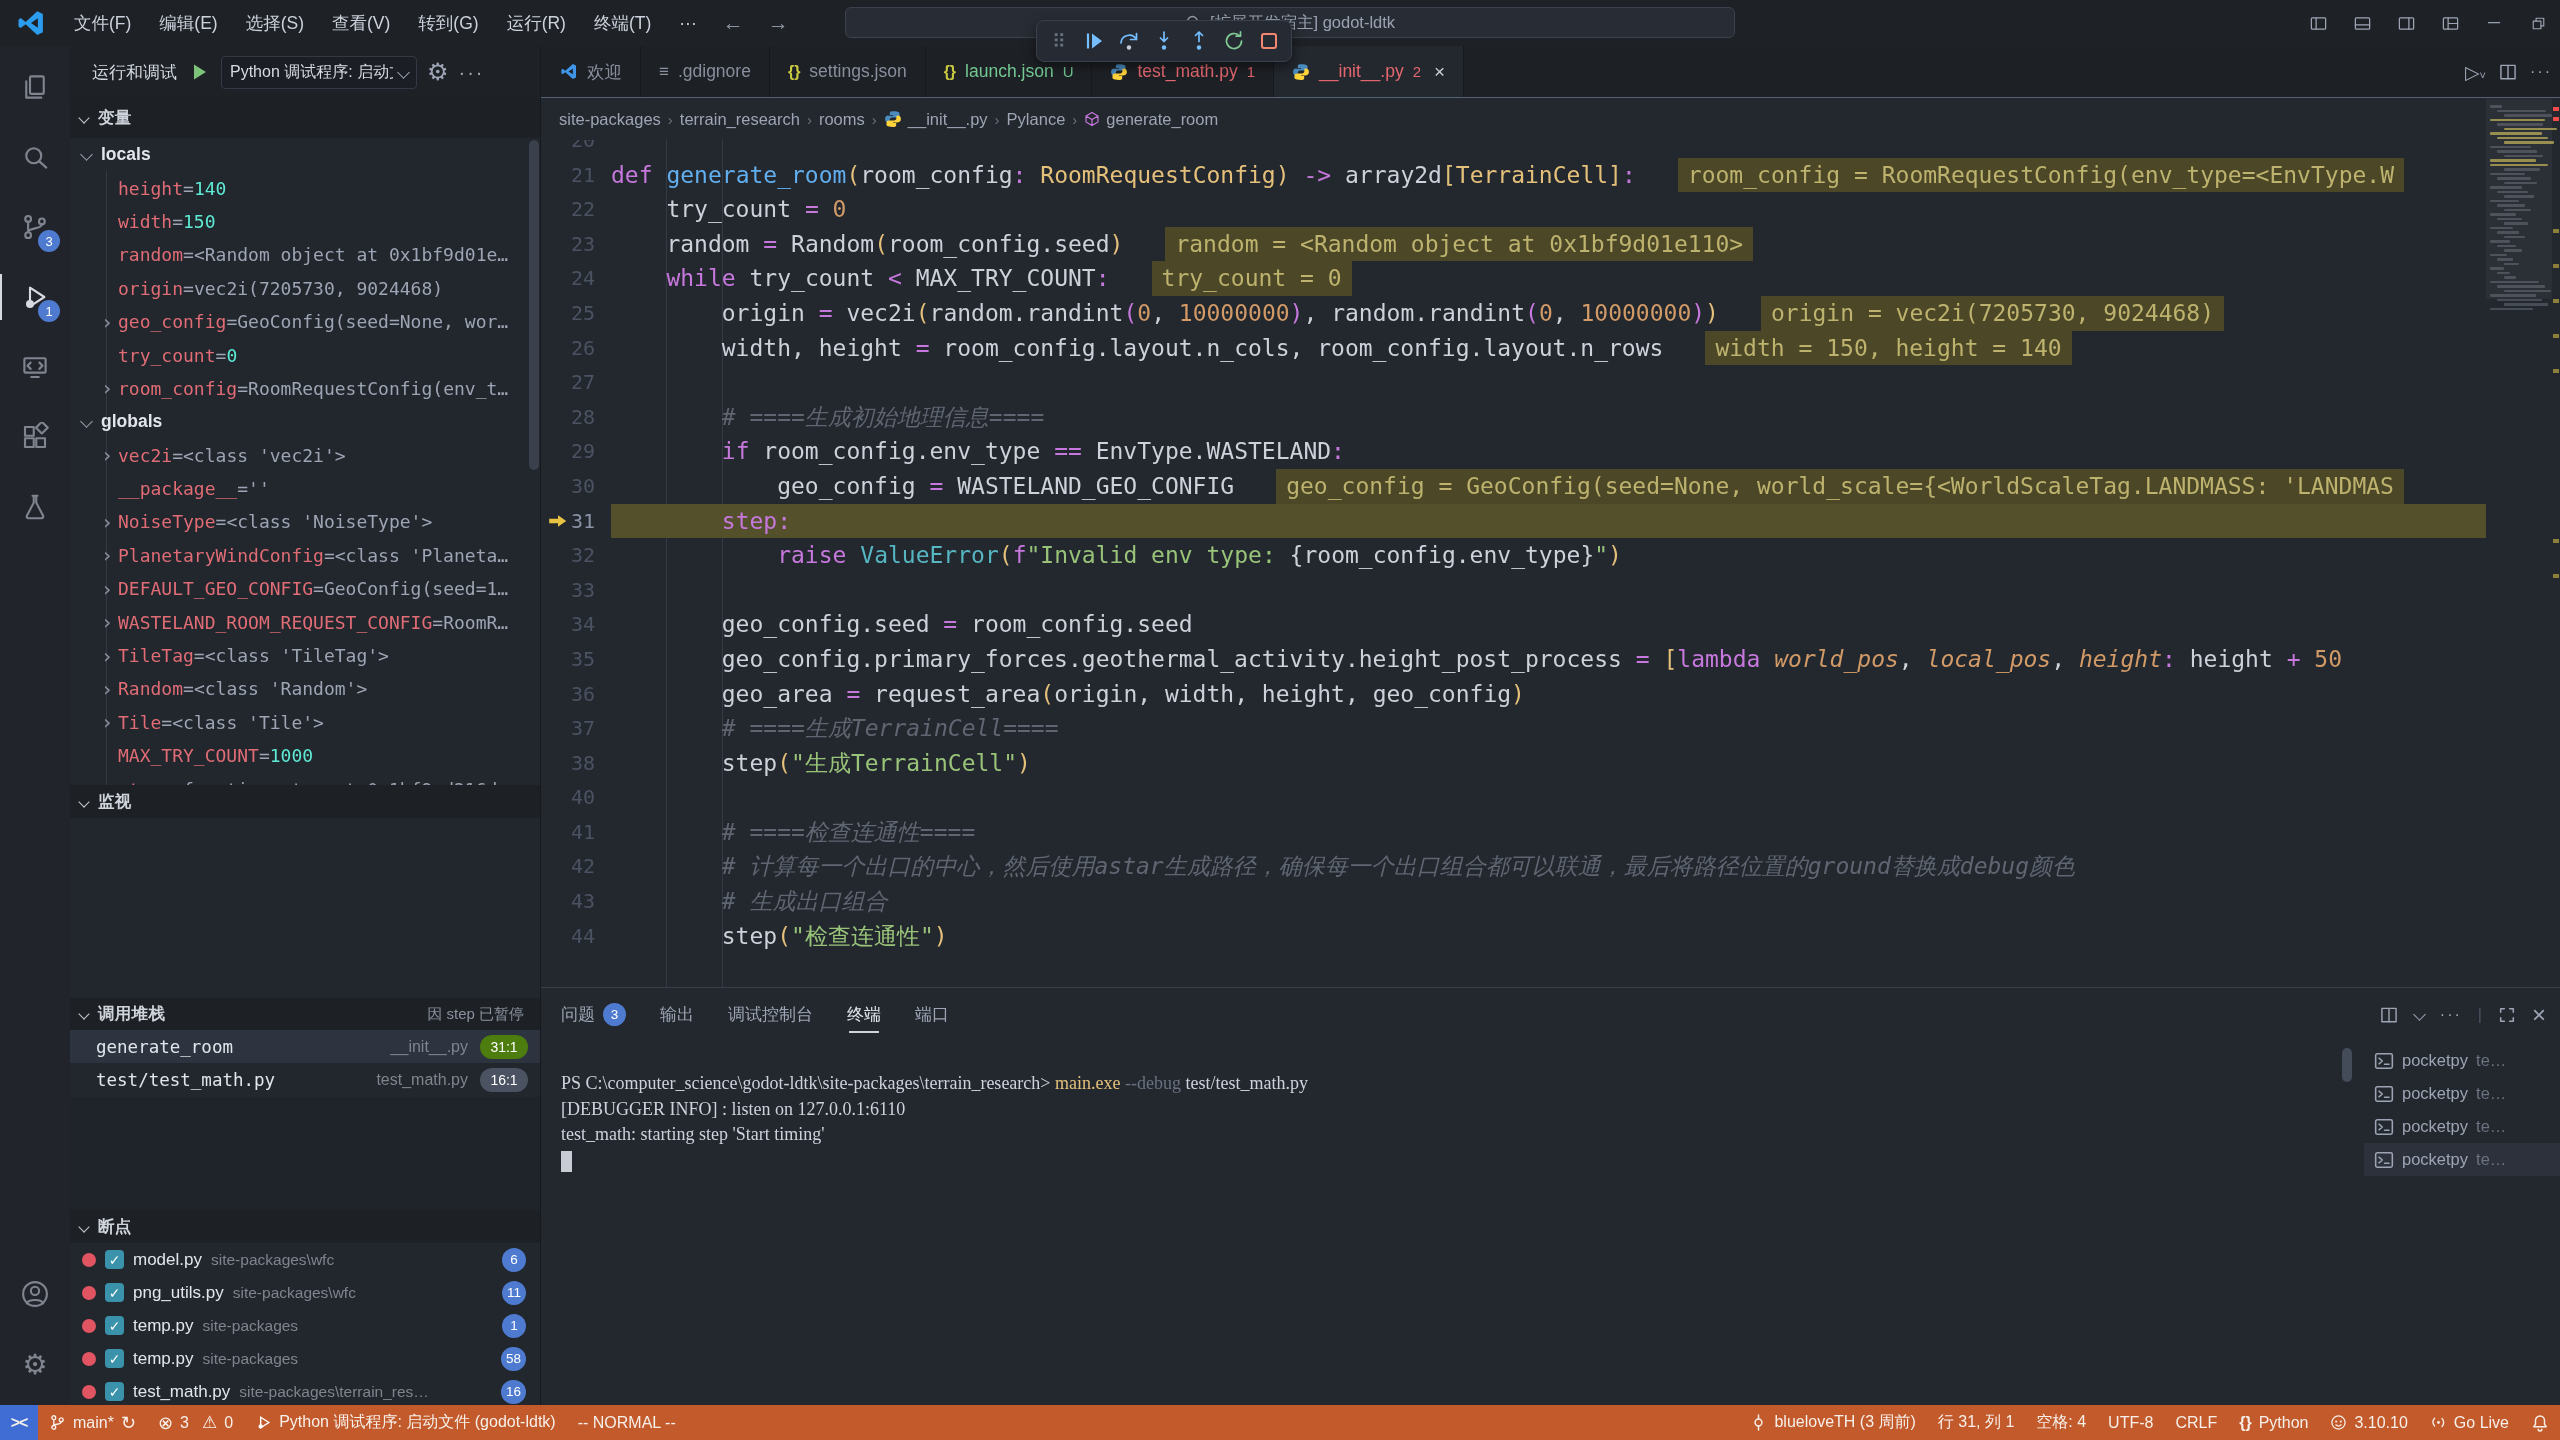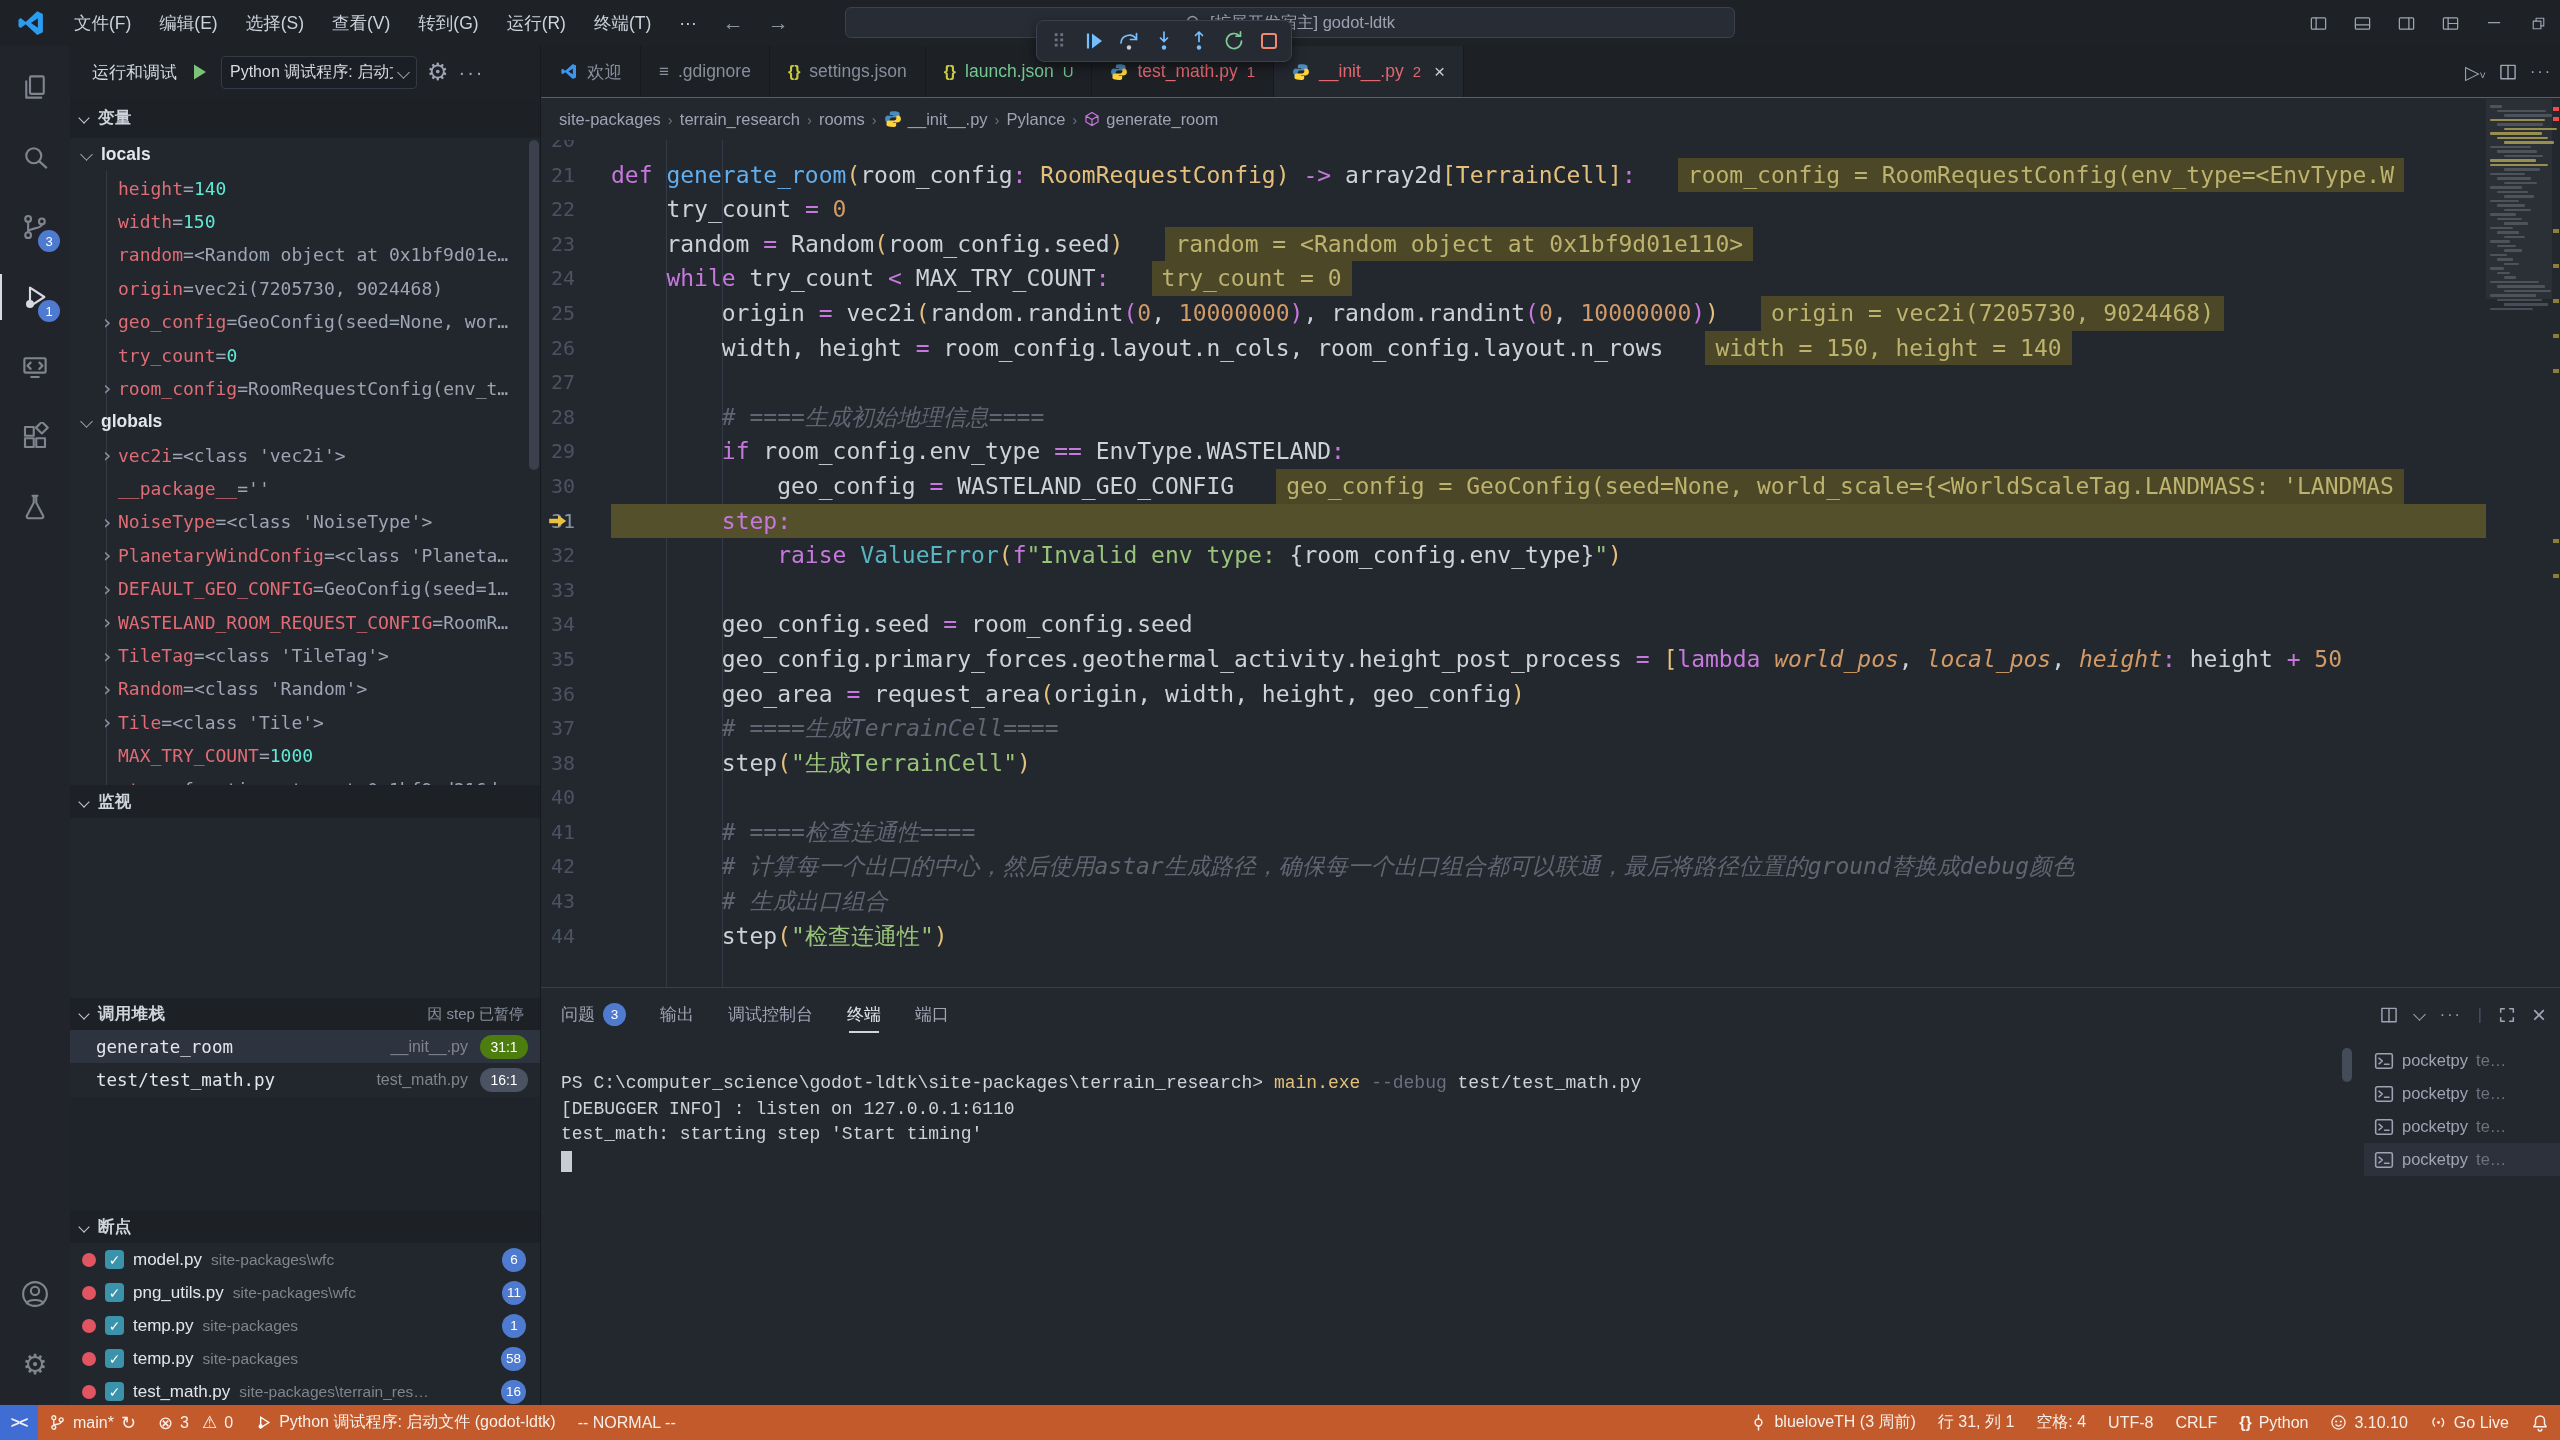--- a/index.html
+++ b/index.html
@@ -95,21 +95,21 @@
 
   #bcrumb { height:42px; background:#23272e; display:flex; align-items:center; padding-left:18px; gap:7px;
     font-size:16.5px; color:#9da5b4; white-space:nowrap; }
   .bc-sep { color:#6b7280; font-size:15px; }
 
   #editor { flex:1; position:relative; overflow:hidden; background:#23272e; }
   .guide { position:absolute; top:0; bottom:0; width:1px; background:#343b47; z-index:0; }
   #rows { position:absolute; left:0; right:74px; top:-17px; }
   .crow { display:flex; height:34.6px; line-height:34.6px; position:relative; z-index:1; }
   .gut { width:70px; flex:none; position:relative; }
-  .lnum { position:absolute; right:16px; width:44px; color:#4b5363;
+  .lnum { position:absolute; right:16px; width:44px; text-align:right; color:#4b5363;
     font-family:"DejaVu Sans Mono", monospace; font-size:20px; }
   .crow.current .lnum { color:#8a93a6; }
   .cur-arrow { position:absolute; left:6px; top:8px; }
   .cline { flex:1; white-space:pre; overflow:hidden; font-family:"DejaVu Sans Mono", monospace; font-size:23px; }
   .crow.current .cline { background:#53502b; }
   .tk-kw{color:#c678dd;} .tk-fn{color:#61afef;} .tk-cls{color:#e5c07b;} .tk-num{color:#d19a66;}
   .tk-str{color:#98c379;} .tk-cmt{color:#5f6672;font-style:italic;} .tk-op{color:#c678dd;}
   .tk-pl{color:#ccd1da;} .tk-b1{color:#e5c07b;} .tk-b2{color:#c678dd;} .tk-cy{color:#56b6c2;}
   .tk-pr{color:#d19a66;font-style:italic;}
   .chip { display:inline-block; margin-left:42px; padding:0 10px; background:#4c4827; color:#bdb26e; }
@@ -122,21 +122,21 @@
 
   
   #panel { height:418px; background:#23272e; border-top:1px solid #383f4a; position:relative; }
   #panel-tabs { height:53px; display:flex; align-items:center; padding-left:20px; gap:34px; }
   .ptab { font-size:17px; color:#9da5b4; display:flex; align-items:center; gap:8px; height:100%; position:relative; }
   .ptab.active { color:#e2e6ec; }
   .ptab.active::after { content:""; position:absolute; bottom:8px; left:2px; right:2px; height:2px; background:#cfd3db; }
   .ptab-badge { min-width:23px; height:23px; border-radius:12px; background:#4e7bd0; color:#fff; font-size:13.5px;
     display:flex; align-items:center; justify-content:center; }
   #panel-actions { position:absolute; right:14px; top:0; height:53px; display:flex; align-items:center; gap:16px; color:#9da5b4; }
-  #term-out { position:absolute; left:20px; top:83px; right:230px; font-family:Liberation Mono, monospace;
+  #term-out { position:absolute; left:20px; top:83px; right:230px; font-family:Liberation Serif, serif;
     font-size:18px; line-height:25.5px; white-space:pre; }
   .tt{color:#cdd3dd;} .ty{color:#e5c07b;} .td{color:#697180;}
   #term-cursor { width:11px; height:21px; background:#c8ccd4; margin-top:3px; }
   #term-list { position:absolute; right:0; top:56px; width:196px; }
   .tl-row { height:33px; display:flex; align-items:center; gap:8px; padding-left:10px; color:#9da5b4; font-size:16.5px; }
   .tl-row.sel { background:#2c313c; }
   .tl-detail { color:#6b7280; }
   #panel-scroll { position:absolute; right:208px; top:60px; width:10px; height:34px; background:#454c59; border-radius:5px; }
 
   

